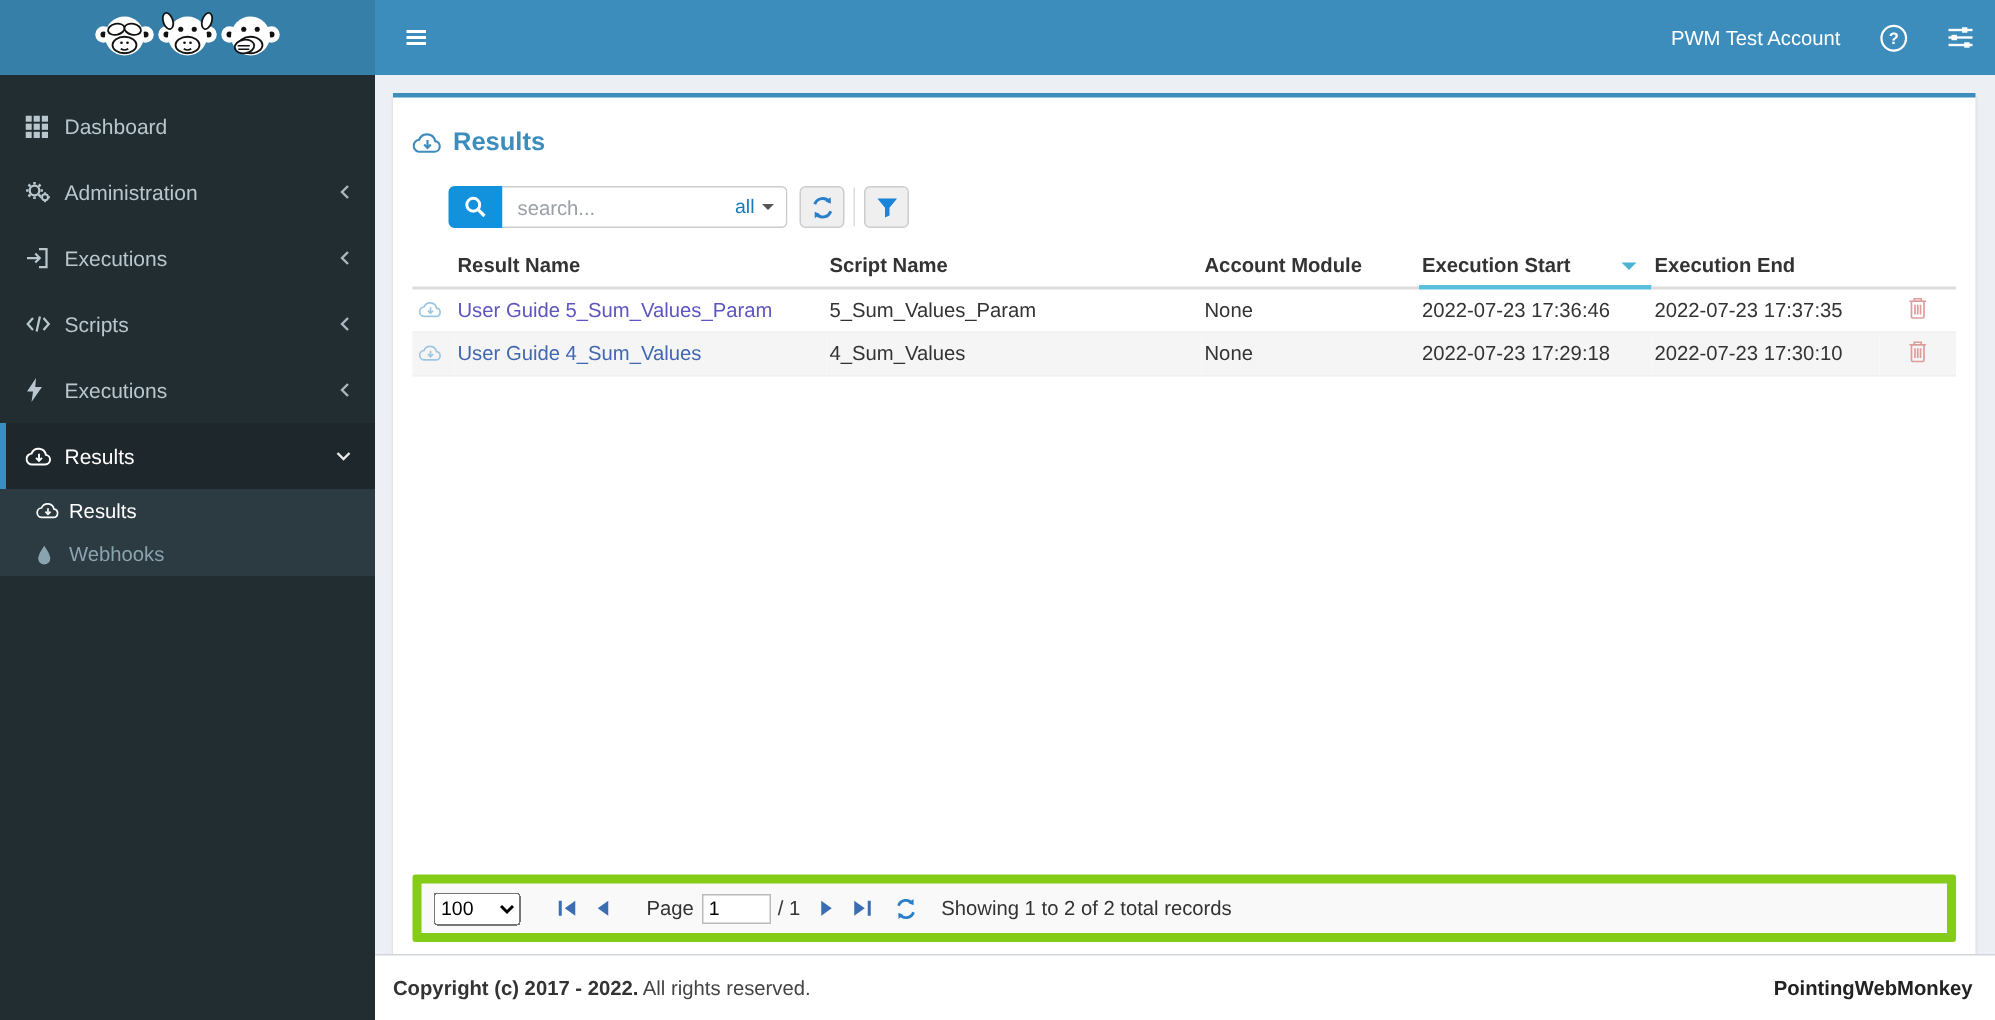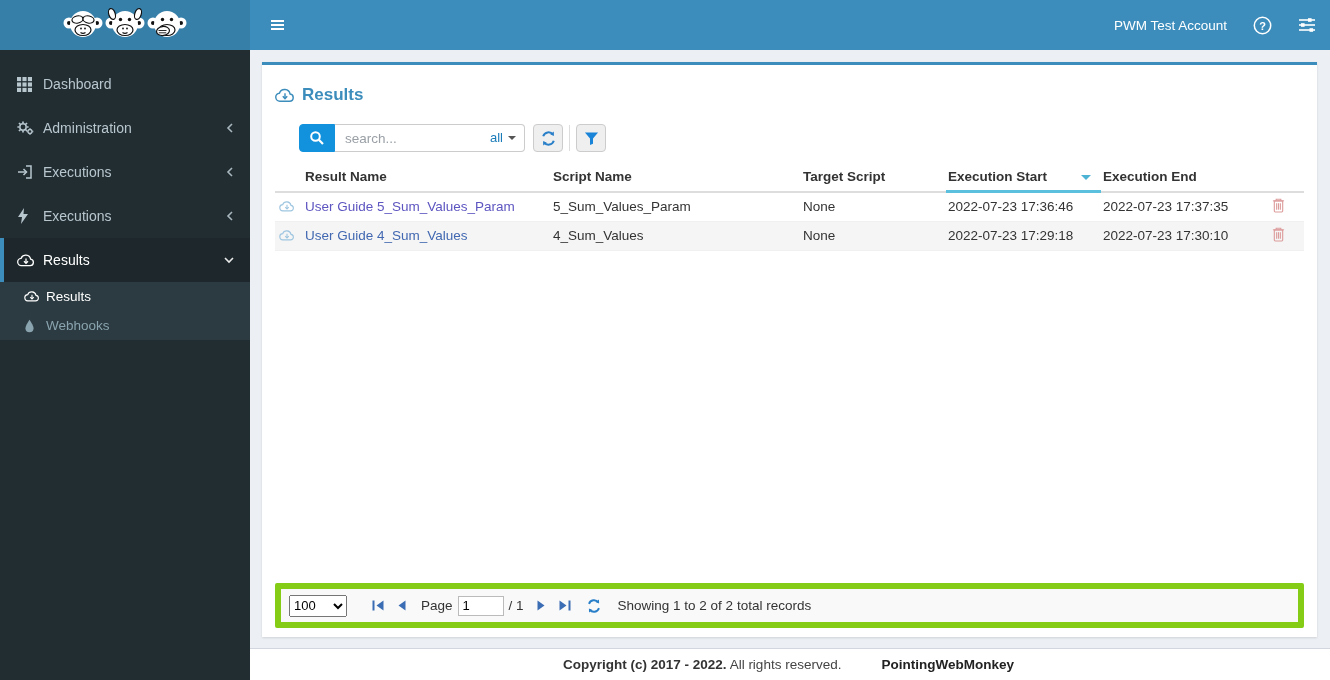--- a/index.html
+++ b/index.html
@@ -71,31 +71,31 @@
   td a { text-decoration:none; cursor:pointer;text-align:right; }
   td.trash-cell { text-align:center; }
   .trash-btn { cursor:pointer; display:inline-block; }
 
   
   .pager { position:absolute; left:13px; right:13px; bottom:9px; height:45px;
            background:#f9f9f9; border:6px solid #84cc16; border-radius:2px;
            display:flex; align-items:center; padding:0 8px; font-size:13.5px; color:#333; }
   .page-size { height:22px; width:58px; font-family:inherit; font-size:13px; margin-right:18px; }
   .pg-icon { cursor:pointer; margin:0 6px; display:flex; align-items:center; }
-  .page-label { margin-left:8px;text-align:center; }
+  .page-label { margin-left:18px;text-align:center; }
   .page-input { width:46px; height:20px; border:1px solid #bbb; padding:0 4px; font-family:inherit;
                 font-size:13px; margin:0 5px; }
   .total-pages { margin-right:6px; }
   .pg-refresh { margin:0 8px; cursor:pointer; }
   .pager-summary { margin-left:8px; }
 
   
-  .footer { position:absolute; left:0; right:0; bottom:0; height:32px; background:#fff;
+  .footer { position:absolute; left:0; right:0; bottom:0; height:44px; background:#fff;
             border-top:1px solid #d2d6de; display:flex; align-items:center;
-            justify-content:center; padding:0 15px 0 12px; font-size:13.5px; color:#444;gap:40px; }
+            justify-content:space-between; padding:0 15px 0 12px; font-size:13.5px; color:#444;gap:40px; }
   .footer b { color:#333; }
   .brand { font-weight:bold; color:#222; }
 </style>
 </head>
 <body>
 
 <div class="header">
   <div class="logo-area">
     <svg width="126" height="38" viewBox="0 0 126 38">
 
@@ -232,20 +232,35 @@
       </svg>
     </span>
     <span>Executions</span>
     <span class="chev">
       <svg width="10" height="12" viewBox="0 0 10 12" fill="none" stroke="currentColor" stroke-width="1.6">
           <polyline points="7,2 3,6 7,10"></polyline>
         </svg>
     </span>
   </div>
 
+  <div class="side-item">
+    <span class="s-icon">
+      <svg width="17" height="14" viewBox="0 0 17 14" fill="none" stroke="currentColor" stroke-width="1.5">
+        <polyline points="5,3 1.5,7 5,11"></polyline>
+        <polyline points="12,3 15.5,7 12,11"></polyline>
+        <line x1="9.6" y1="2" x2="7.4" y2="12"></line>
+      </svg>
+    </span>
+    <span>Scripts</span>
+    <span class="chev">
+      <svg width="10" height="12" viewBox="0 0 10 12" fill="none" stroke="currentColor" stroke-width="1.6">
+          <polyline points="7,2 3,6 7,10"></polyline>
+        </svg>
+    </span>
+  </div>
 
   <div class="side-item">
     <span class="s-icon">
       <svg width="12" height="16" viewBox="0 0 12 16" fill="currentColor">
         <polygon points="7,0 1,9 5,9 4,16 11,6 6.5,6"></polygon>
       </svg>
     </span>
     <span>Executions</span>
     <span class="chev">
       <svg width="10" height="12" viewBox="0 0 10 12" fill="none" stroke="currentColor" stroke-width="1.6">
@@ -344,21 +359,21 @@
         <col style="width:145px">
           <col style="width:155px">
           <col style="width:152px">
           <col>
       </colgroup>
       <thead>
         <tr>
           <th></th>
           <th>Result Name</th>
           <th>Script Name</th>
-          <th>Target Script</th>
+          <th>Account Module</th>
           <th class="sorted">
             <span class="sort-caret"></span>
             <span>Execution Start</span>
           </th>
           <th>Execution End</th>
           <th></th>
         </tr>
       </thead>
       <tbody>
         <tr>

